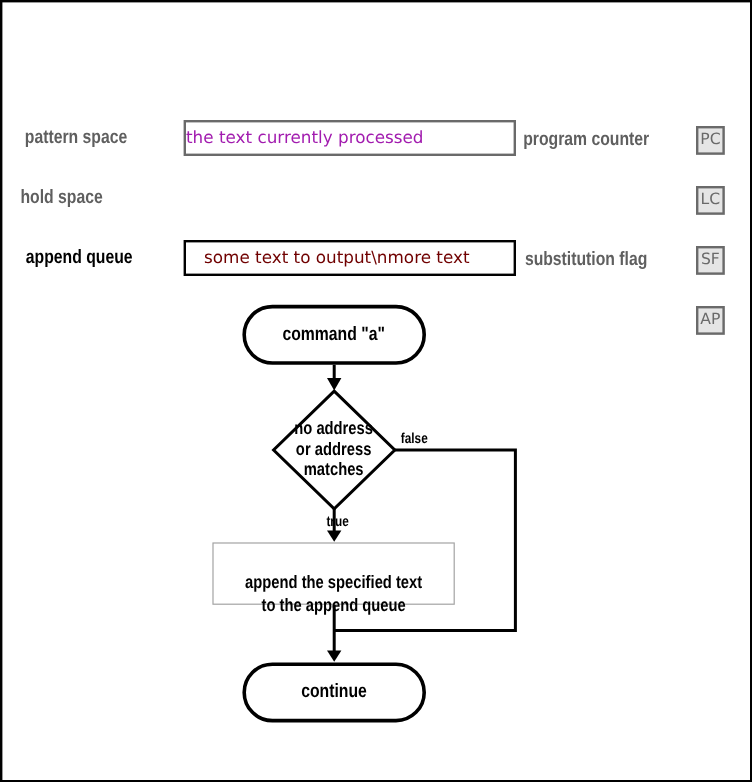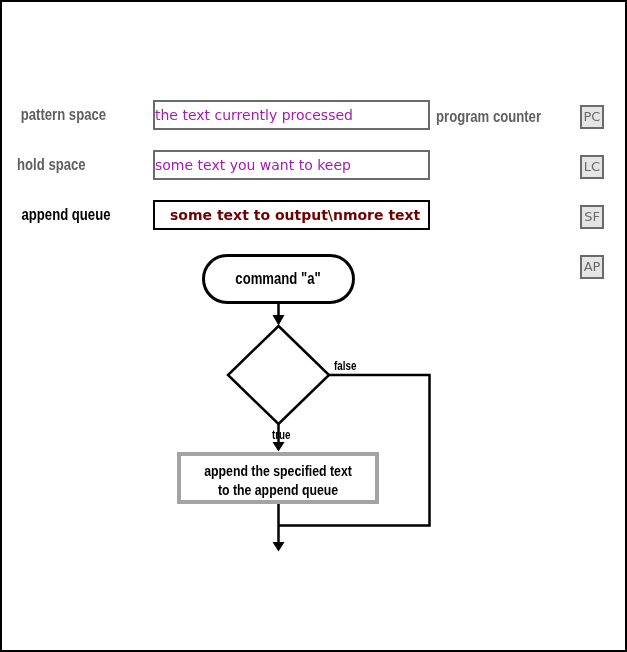--- a/index.html
+++ b/index.html
@@ -23,43 +23,43 @@
   
   .state-label { left:0; width:143px; height:28px; line-height:28px; text-align:left; }
   .state-label .cond { font-size:16px; color:#5f5f5f; }
   .state-label.hl .cond { color:#000; }
   .value-box {
     left:151px; width:277px; height:30px;
     border:2px solid #6a6a6a; background:#fff;
     font-family:"DejaVu Sans",sans-serif; font-size:14px; color:#a21caf;
     line-height:26px; white-space:nowrap; overflow:hidden;
   }
-  .value-box.hl { border-color:#000; color:#700000; font-weight:bold; padding-left:15px; }
+  .value-box.hl { border-color:#000; color:#700000; font-weight:normal; padding-left:15px; }
 
   
   .reg-label { left:380px; width:190px; height:24px; line-height:24px; text-align:center; }
   .reg-label .cond { font-size:16px; color:#5f5f5f; }
   .reg-box {
     left:578px; width:24px; height:24px;
     border:2px solid #6a6a6a; background:#e5e5e5;
     font-family:"DejaVu Sans",sans-serif; font-size:13px; color:#6a6a6a;
     text-align:center; line-height:20px;
   }
 
   
   .stadium {
     left:200px; width:153px; height:50px;
     border:3px solid #000; border-radius:25px; background:#fff;
     text-align:center; line-height:44px;
   }
   .stadium .cond { font-size:16px; color:#000; }
   .process {
     left:175px; width:202px; height:52px;
-    border:4px solid #a3a3a3; background:#fff;
-    text-align:center; padding-top:5px;
+    border:1px solid #a3a3a3; background:#fff;
+    text-align:center; padding-top:23px;
   }
   .process .cond, .decision-text .cond { font-size:15px; color:#000; line-height:19px; }
   .process .line, .decision-text .line { display:block; }
   .decision-text { left:219px; top:347px; width:115px; text-align:center; }
   .decision-text .cond { line-height:17px; }
   .branch-label .cond { font-size:12px; color:#000; }
 
   svg.connectors { left:0; top:0; pointer-events:none; }
 </style>
 </head>
@@ -87,63 +87,73 @@
   <div class="abs state-label" style="top:99px">
     <span class="cond sx-r">pattern space</span>
   </div>
   <div class="abs value-box" style="top:98px">
     <span>the text currently processed</span>
   </div>
 
   <div class="abs state-label" style="top:149px">
     <span class="cond sx-r">hold space</span>
   </div>
-  <div class="abs value-box" style="top:148px">
-    <span>some text you want to keep</span>
-  </div>
 
   <div class="abs state-label hl" style="top:199px">
     <span class="cond sx-r">append queue</span>
   </div>
   <div class="abs value-box hl" style="top:198px">
     <span>some text to output\nmore text</span>
   </div>
 
   <div class="abs reg-label" style="top:103px">
     <span class="cond sx-r">program counter</span>
   </div>
   <div class="abs reg-box" style="top:103px">
     <span>PC</span>
   </div>
 
   <div class="abs reg-box" style="top:153px">
     <span>LC</span>
   </div>
 
+  <div class="abs reg-label" style="top:203px">
+    <span class="cond sx-r">substitution flag</span>
+  </div>
   <div class="abs reg-box" style="top:203px">
     <span>SF</span>
   </div>
 
   <div class="abs reg-box" style="top:253px">
     <span>AP</span>
   </div>
 
   <div class="abs stadium" style="top:252px">
     <span class="cond sx-c">command "a"</span>
   </div>
 
+  <div class="abs decision-text">
+    <span class="cond sx-c">
+      <span class="line">no address</span>
+      <span class="line">or address</span>
+      <span class="line">matches</span>
+    </span>
+  </div>
 
   <div class="abs branch-label" style="left:332px; top:354px">
     <span class="cond sx-l">false</span>
   </div>
   <div class="abs branch-label" style="left:270px; top:423px">
     <span class="cond sx-l">true</span>
   </div>
 
   <div class="abs process" style="top:450px">
     <span class="cond sx-c">
       <span class="line">append the specified text</span>
       <span class="line">to the append queue</span>
     </span>
   </div>
 
+  <div class="abs stadium" style="top:550px">
+    <span class="cond sx-c">continue</span>
+  </div>
 
 </div>
 
 </body></html>

